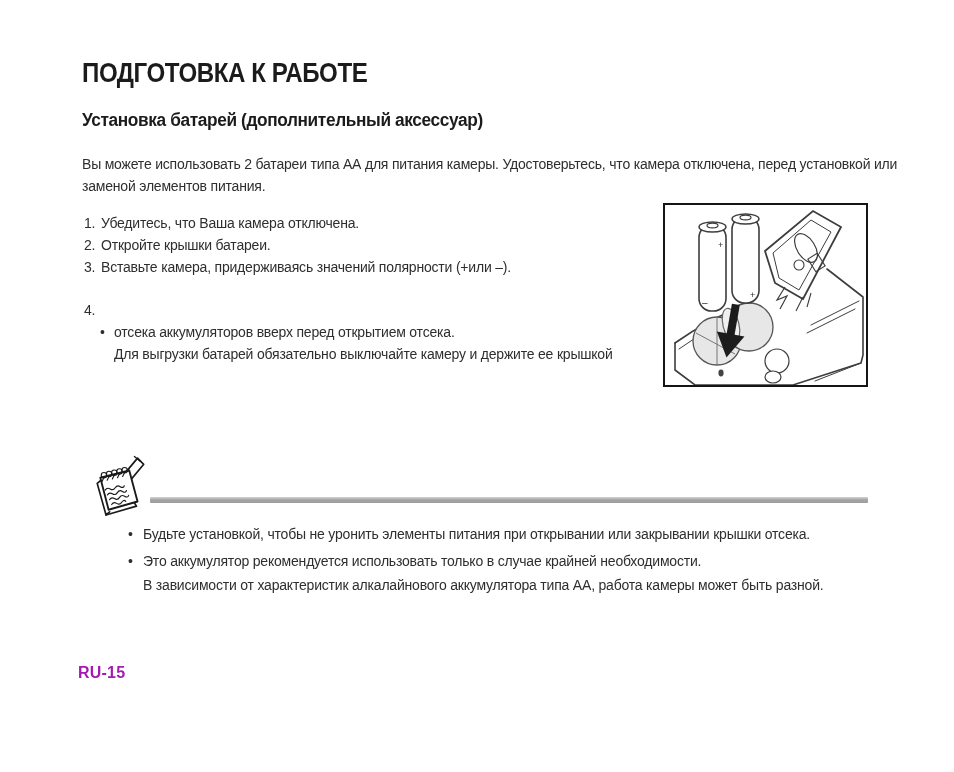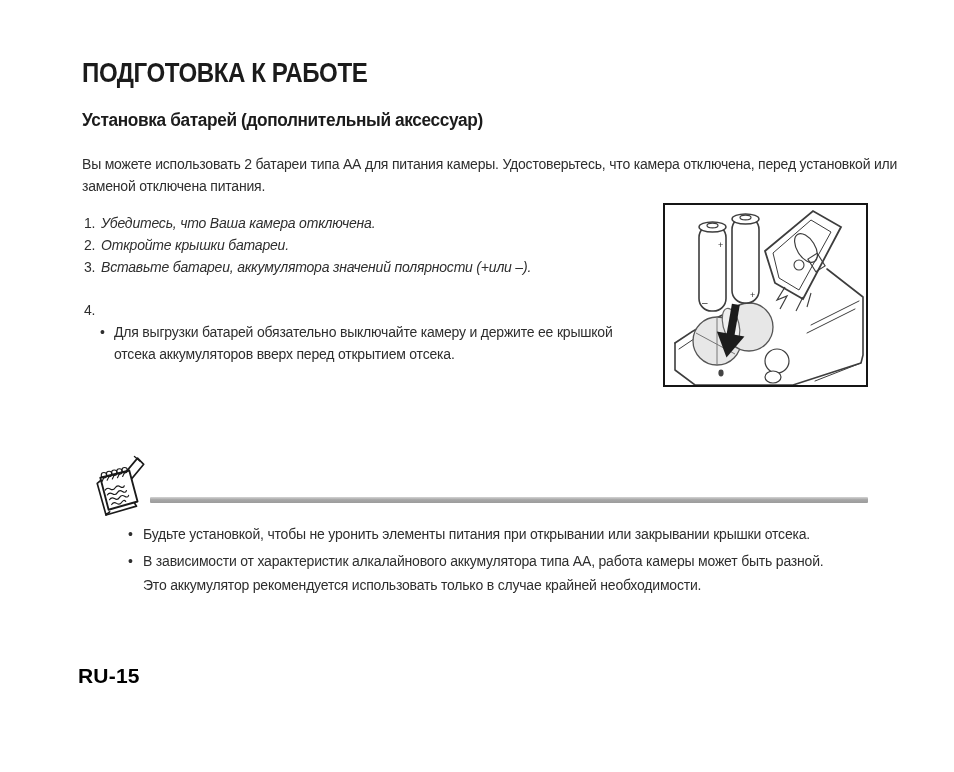--- a/index.html
+++ b/index.html
@@ -30,21 +30,21 @@
   }
   .intro {
     left:82px; top:153px;
     font-size:14px; line-height:22px; letter-spacing:-0.2px;
   }
   .intro div { white-space:nowrap; }
 
   .steps { left:84px; top:212px; font-size:14px; letter-spacing:-0.2px; }
   .step { display:flex; line-height:22px; }
   .step .num { width:17px; flex:0 0 17px; }
-  .step .txt { white-space:nowrap;font-style:italic; }
+  .step .txt { white-space:nowrap; }
   .step-4 { margin-top:21px; }
   .step-bullet { display:flex; line-height:22px; padding-left:16px; }
   .step-bullet .b { width:14px; flex:0 0 14px; }
   .step-bullet .lines div { white-space:nowrap; }
 
   .figure-frame {
     left:663px; top:203px; width:205px; height:184px;
     border:2px solid #151515; box-sizing:border-box;
     background:#fff;
   }
@@ -58,57 +58,57 @@
   }
 
   .notes { left:128px; top:522px; font-size:14px; letter-spacing:-0.2px; }
   .note { display:flex; line-height:24px; }
   .note + .note { margin-top:3px; }
   .note .b { width:15px; flex:0 0 15px; }
   .note .lines div { white-space:nowrap; }
 
   .page-number {
     left:78px; top:664px;
-    font-size:21px; font-weight:700; color:#000000;
+    font-size:16px; font-weight:700; color:#a21caf;
     letter-spacing:0.2px;
   }
 </style>
 </head>
 <body>
 
 <h1 class="abs page-title" style="margin:0;">ПОДГОТОВКА К РАБОТЕ</h1>
 
 <h2 class="abs section-heading" style="margin:0;">Установка батарей (дополнительный аксессуар)</h2>
 
 <div class="abs intro">
   <div>Вы можете использовать 2 батареи типа АА для питания камеры. Удостоверьтесь, что камера отключена, перед установкой или</div>
-  <div>заменой отключена питания.</div>
+  <div>заменой элементов питания.</div>
 </div>
 
 <div class="abs steps">
   <div class="step">
     <span class="num">1.</span>
     <span class="txt">Убедитесь, что Ваша камера отключена.</span>
   </div>
   <div class="step">
     <span class="num">2.</span>
     <span class="txt">Откройте крышки батареи.</span>
   </div>
   <div class="step">
     <span class="num">3.</span>
-    <span class="txt">Вставьте батареи, аккумулятора значений полярности (+или –).</span>
+    <span class="txt">Вставьте камера, придерживаясь значений полярности (+или –).</span>
   </div>
   <div class="step step-4">
     <span class="num">4.</span>
   </div>
   <div class="step-bullet">
     <span class="b">•</span>
     <span class="lines">
+      <div>отсека аккумуляторов вверх перед открытием отсека.</div>
       <div>Для выгрузки батарей обязательно выключайте камеру и держите ее крышкой</div>
-      <div>отсека аккумуляторов вверх перед открытием отсека.</div>
     </span>
   </div>
 </div>
 
 <div class="abs figure-frame" role="img" aria-label="Иллюстрация: установка двух батарей типа АА в открытый отсек батарей камеры">
   <svg viewBox="0 0 201 180" width="201" height="180" xmlns="http://www.w3.org/2000/svg">
 
     <g fill="none" stroke="#3d3d3d" stroke-width="1.6" stroke-linejoin="round" stroke-linecap="round">
       <path d="M 10,138 L 10,165 L 30,180 L 128,180 L 196,158 L 198,150 L 198,92 L 162,64" fill="#ffffff"></path>
       <path d="M 10,138 Q 44,114 80,100"></path>
@@ -202,19 +202,19 @@
 <div class="abs notes">
   <div class="note">
     <span class="b">•</span>
     <span class="lines">
       <div>Будьте установкой, чтобы не уронить элементы питания при открывании или закрывании крышки отсека.</div>
     </span>
   </div>
   <div class="note">
     <span class="b">•</span>
     <span class="lines">
+      <div>Это аккумулятор рекомендуется использовать только в случае крайней необходимости.</div>
       <div>В зависимости от характеристик алкалайнового аккумулятора типа АА, работа камеры может быть разной.</div>
-      <div>Это аккумулятор рекомендуется использовать только в случае крайней необходимости.</div>
     </span>
   </div>
 </div>
 
 <div class="abs page-number">RU-15</div>
 
 </body></html>

